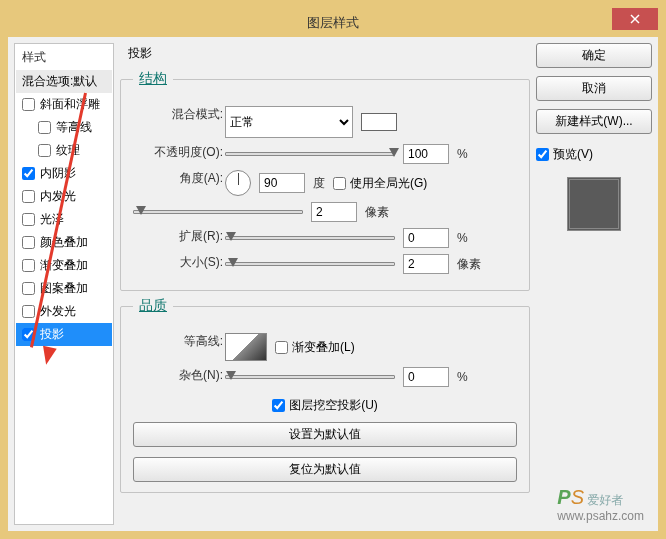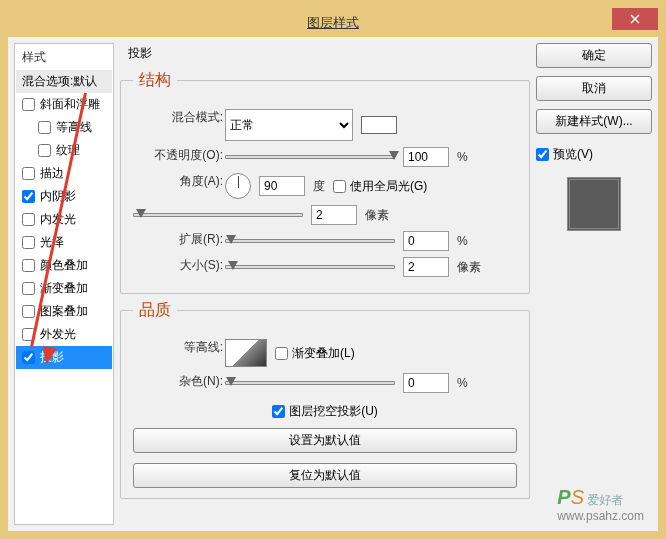--- a/index.html
+++ b/index.html
@@ -1,34 +1,34 @@
 <!DOCTYPE html>
 <html><head>
 <meta charset="utf-8">
 <style>
   * { box-sizing: border-box; margin: 0; padding: 0; font-family: "Microsoft YaHei", "SimSun", sans-serif; }
   body { width: 666px; height: 539px; background: #fff; overflow: hidden; }
   .outer-frame { width: 666px; height: 539px; border: 8px solid #e7c87c; position: relative; background: #fff; }
   .titlebar { height: 29px; background: #e7c87c; display: flex; align-items: center; justify-content: center; position: relative; }
-  .titlebar .title { font-size: 13px; color: #333; text-decoration: underline; }
+  .titlebar .title { font-size: 13px; color: #333; }
   .close-btn { position: absolute; right: 0; top: 0; width: 46px; height: 22px; background: #c75050; color: #fff; display: flex; align-items: center; justify-content: center; font-size: 14px; }
   .content { position: absolute; top: 29px; left: 0; right: 0; bottom: 0; background: #f0f0f0; padding: 6px; }
   .layout { display: flex; height: 100%; gap: 6px; }
 
   .sidebar { width: 100px; background: #fff; border: 1px solid #c4c4c4; padding: 1px; display: flex; flex-direction: column; }
   .sidebar-header { padding: 4px 6px; font-size: 12px; color: #333; }
   .sidebar-sub { padding: 3px 6px; font-size: 12px; background: #eaeaea; }
   .sidebar-item { display: flex; align-items: center; padding: 3px 6px; font-size: 12px; gap: 5px; }
   .sidebar-item.indent { padding-left: 22px; }
   .sidebar-item input[type=checkbox] { width: 13px; height: 13px; }
   .sidebar-item.selected { background: #1f8efa; color: #fff; }
 
   .main-panel { flex: 1; display: flex; flex-direction: column; gap: 6px; position: relative; }
   fieldset { border: 1px solid #c4c4c4; border-radius: 2px; padding: 12px 12px 10px 12px; font-size: 12px; position: relative; }
-  legend { padding: 0 6px; font-size: 16px; color: #c2410c; }
+  legend { padding: 0 6px; font-size: 14px; color: #0f766e; text-decoration: underline; }
 
   .row { display: flex; align-items: flex-start; margin: 6px 0; font-size: 12px; gap: 2px; }
   .row-label { width: 90px; text-align: right; color: #333; }
   .row-control { flex: 1; display: flex; align-items: center; gap: 8px; }
 
   select { font-size: 12px; height: 32px; border: 1px solid #9a9a9a; background: #fff; }
   .dropdown { width: 128px; }
   .color-swatch { width: 36px; height: 18px; border: 1px solid #666; background: #fff; }
 
   .slider-wrap { position: relative; width: 170px; height: 16px; display: flex; align-items: center; }
@@ -86,24 +86,20 @@
               <input type="checkbox" style="">
               <span>斜面和浮雕</span>
             </div>
             <div class="sidebar-item indent">
               <input type="checkbox" style="">
               <span>等高线</span>
             </div>
             <div class="sidebar-item indent">
               <input type="checkbox" style="">
               <span>纹理</span>
-            </div>
-            <div class="sidebar-item">
-              <input type="checkbox" style="">
-              <span>描边</span>
             </div>
             <div class="sidebar-item">
               <input type="checkbox" checked="" style="">
               <span>内阴影</span>
             </div>
             <div class="sidebar-item">
               <input type="checkbox" style="">
               <span>内发光</span>
             </div>
             <div class="sidebar-item">

